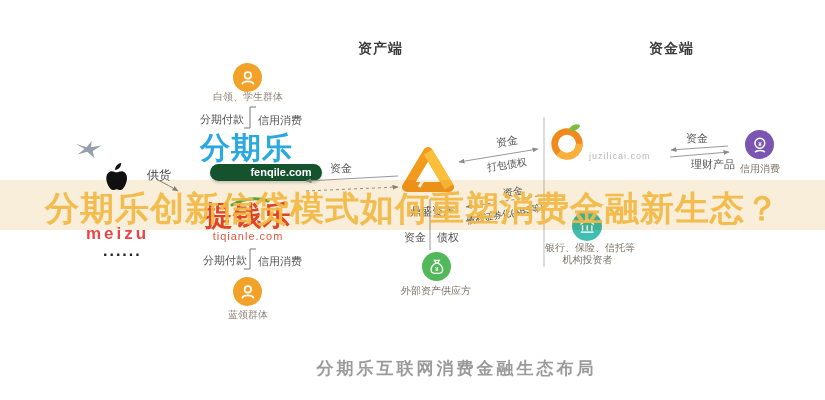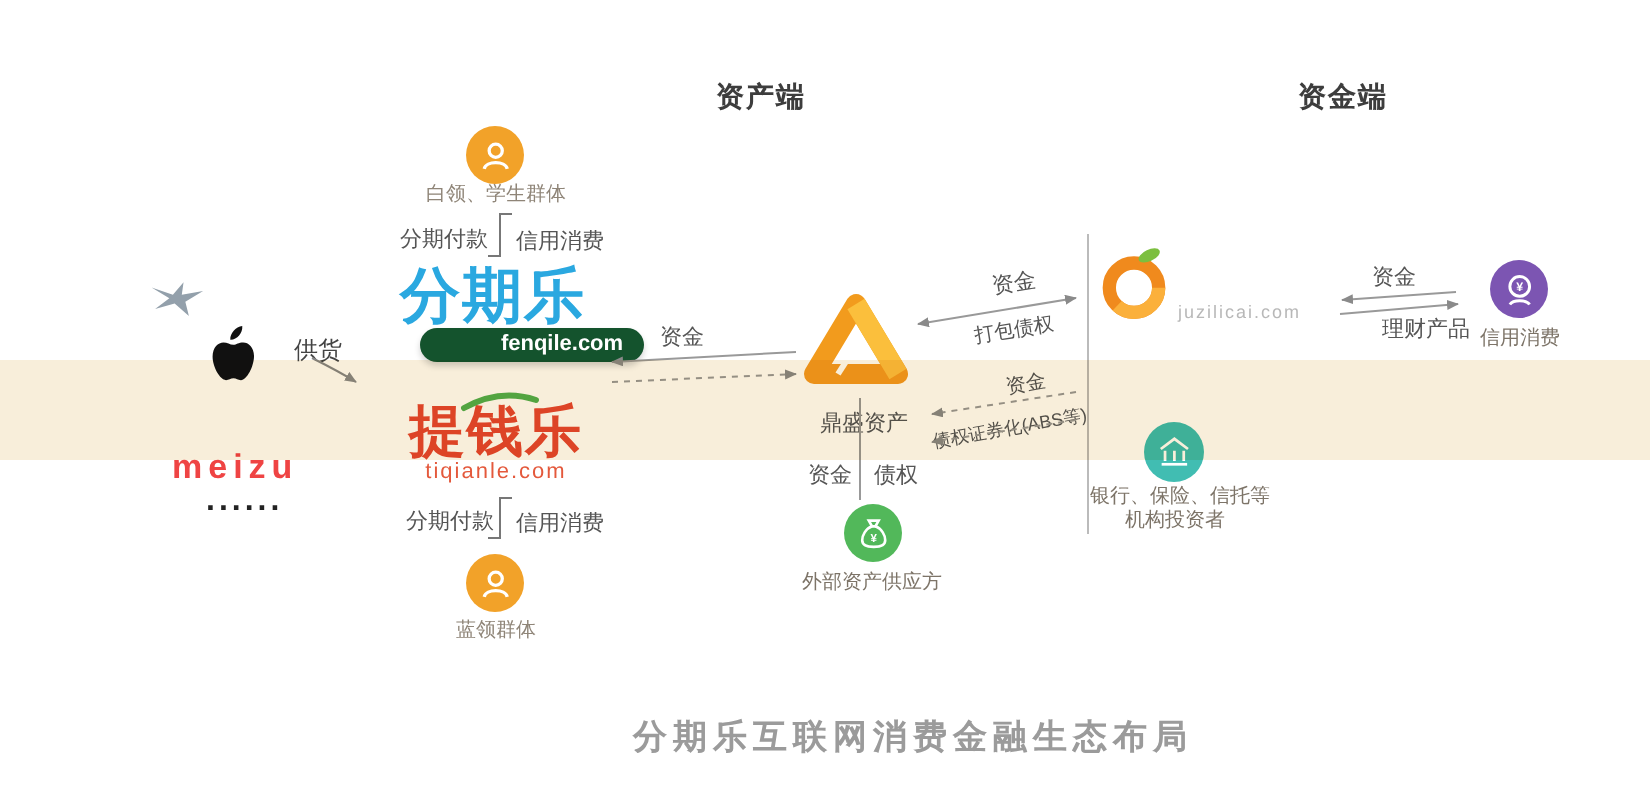--- a/index.html
+++ b/index.html
@@ -173,16 +173,17 @@
     <svg viewBox="0 0 24 24" fill="none" stroke="#fff" stroke-width="1.6">
       <path d="M4 10 L12 4 L20 10"></path>
       <path d="M6.5 11v6 M12 11v6 M17.5 11v6"></path>
       <path d="M4.5 19h15"></path>
     </svg>
   </div>
   <div class="lbl-sm" style="left:545px;top:241px;width:85px;color:#7d7468;">银行、保险、信托等</div>
   <div class="lbl-sm" style="left:545px;top:253px;width:85px;color:#7d7468;">机构投资者</div>
 
   <div class="band"></div>
+  <div class="overlay-title">分期乐创新信贷模式如何重塑消费金融新生态？</div>
 
   <div class="caption">分期乐互联网消费金融生态布局</div>
 
 </div>
 
 </body></html>

